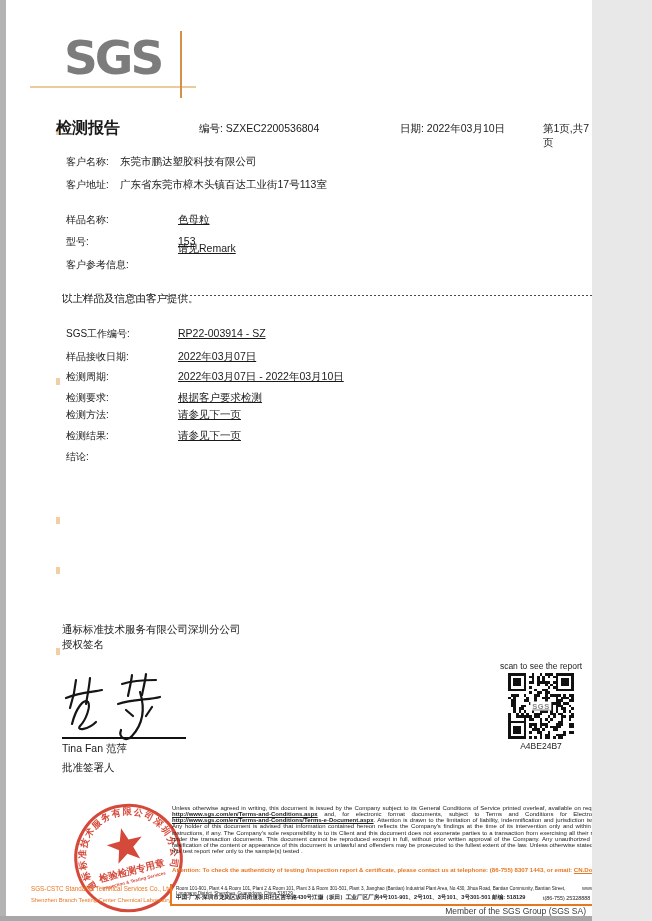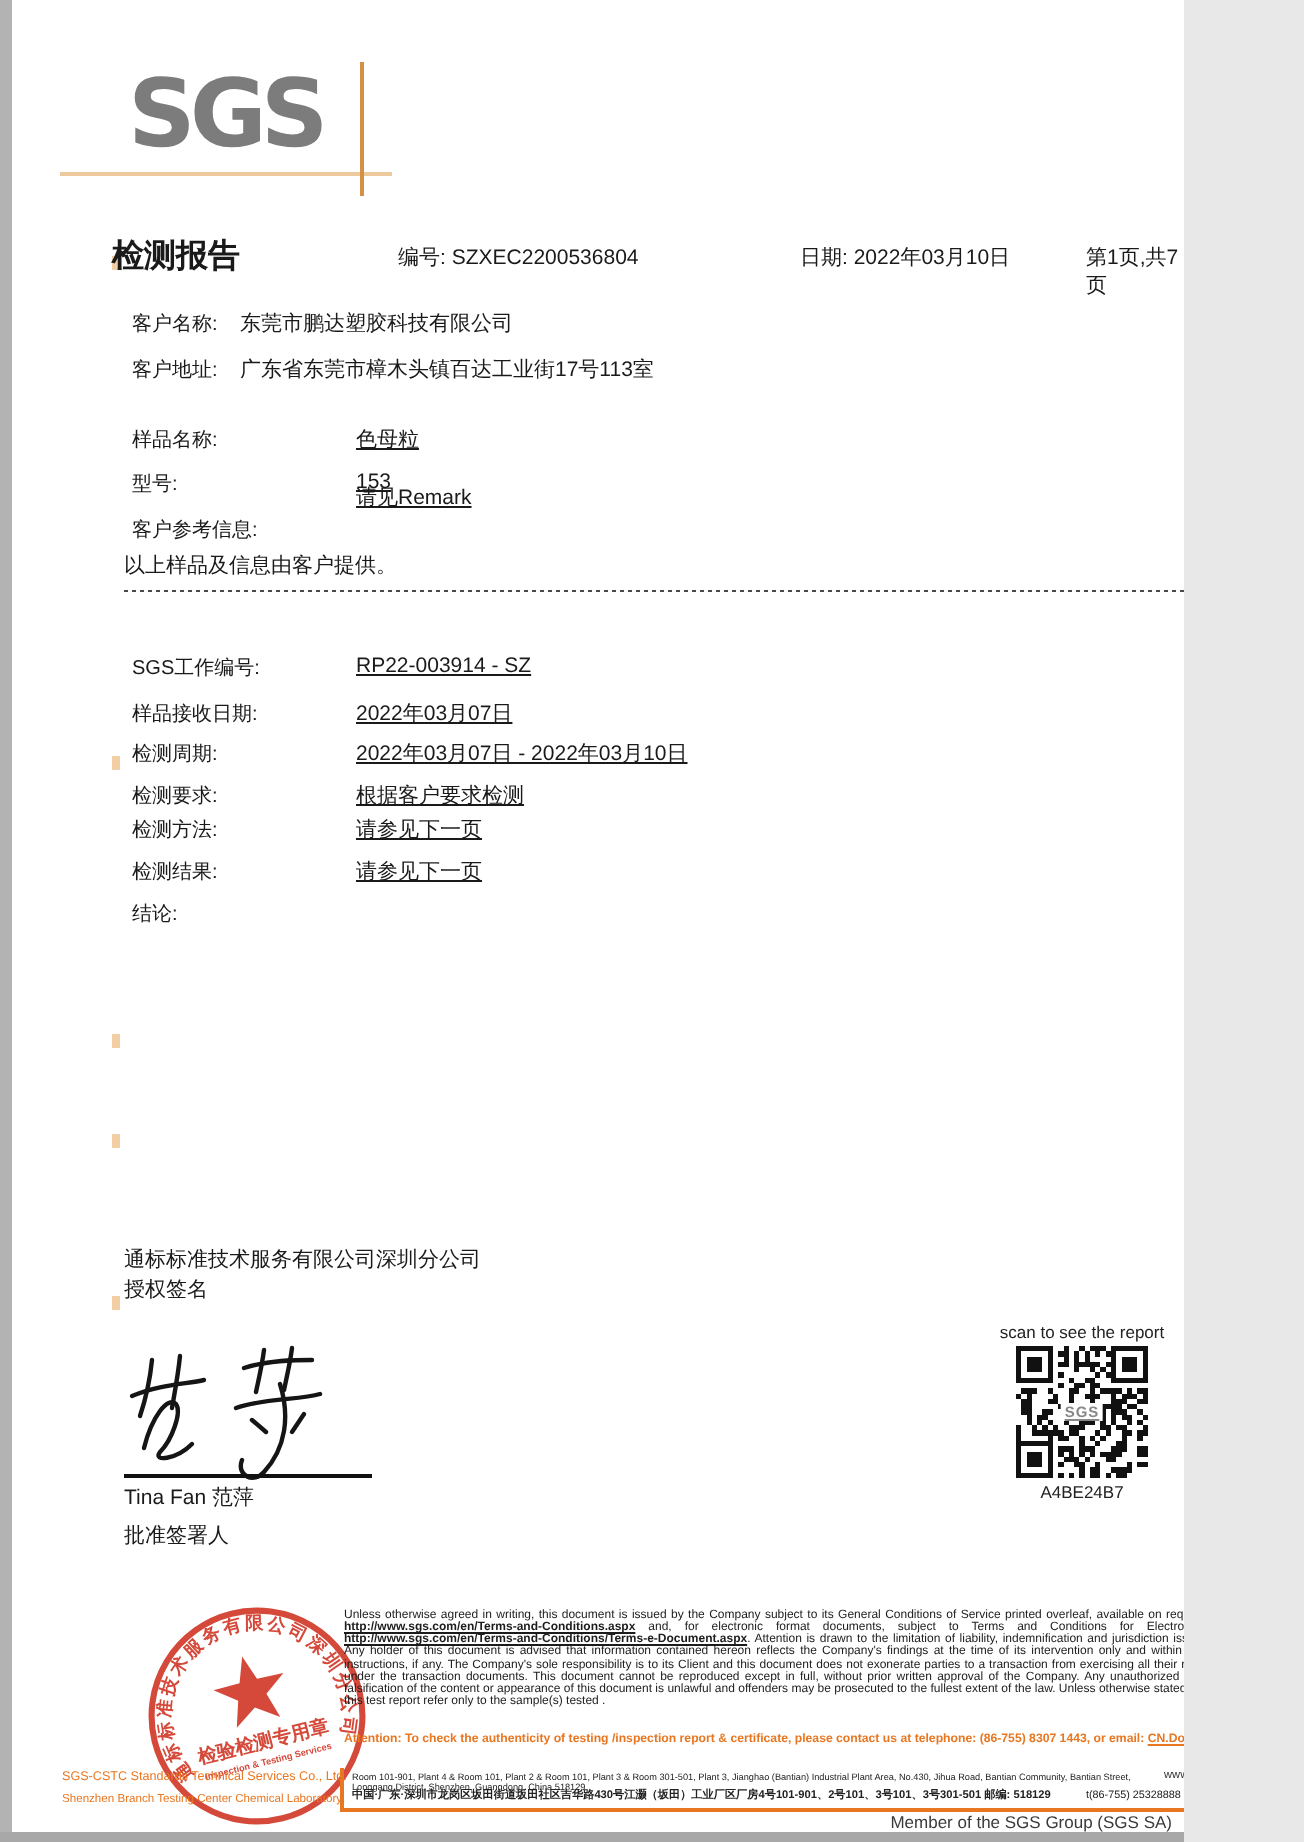--- a/index.html
+++ b/index.html
@@ -16,21 +16,21 @@
 
   
   .rpt-title{position:absolute;left:56px;top:118px;font-size:16px;font-weight:bold;}
   .hdr{position:absolute;top:122px;font-size:10.5px;}
   .hdr-no{left:199px;} .hdr-date{left:400px;} .hdr-page{left:543px;}
 
   
   .lbl{position:absolute;left:66px;font-size:10px;}
   .val{position:absolute;font-size:10.5px;}
   .v1{left:120px;} .v2{left:178px;text-decoration:underline;}
-  .note{position:absolute;left:62px;font-size:10.5px;}
+  .note{position:absolute;left:62px;font-size:10.5px;margin-top:16px;}
   .dash{position:absolute;left:62px;top:295px;width:578px;height:1px;
         background:repeating-linear-gradient(90deg,#4a4a4a 0 2px,transparent 2px 4px);}
 
   .concl{position:absolute;left:178px;top:449px;width:464px;font-size:10.5px;line-height:15.6px;}
 
   
   .sig-co{position:absolute;left:62px;top:623px;font-size:10.5px;}
   .sig-auth{position:absolute;left:62px;top:638px;font-size:10.5px;}
   .sig-svg{position:absolute;left:60px;top:672px;}
   .sig-line{position:absolute;left:62px;top:737px;width:124px;height:2px;background:#111;}

